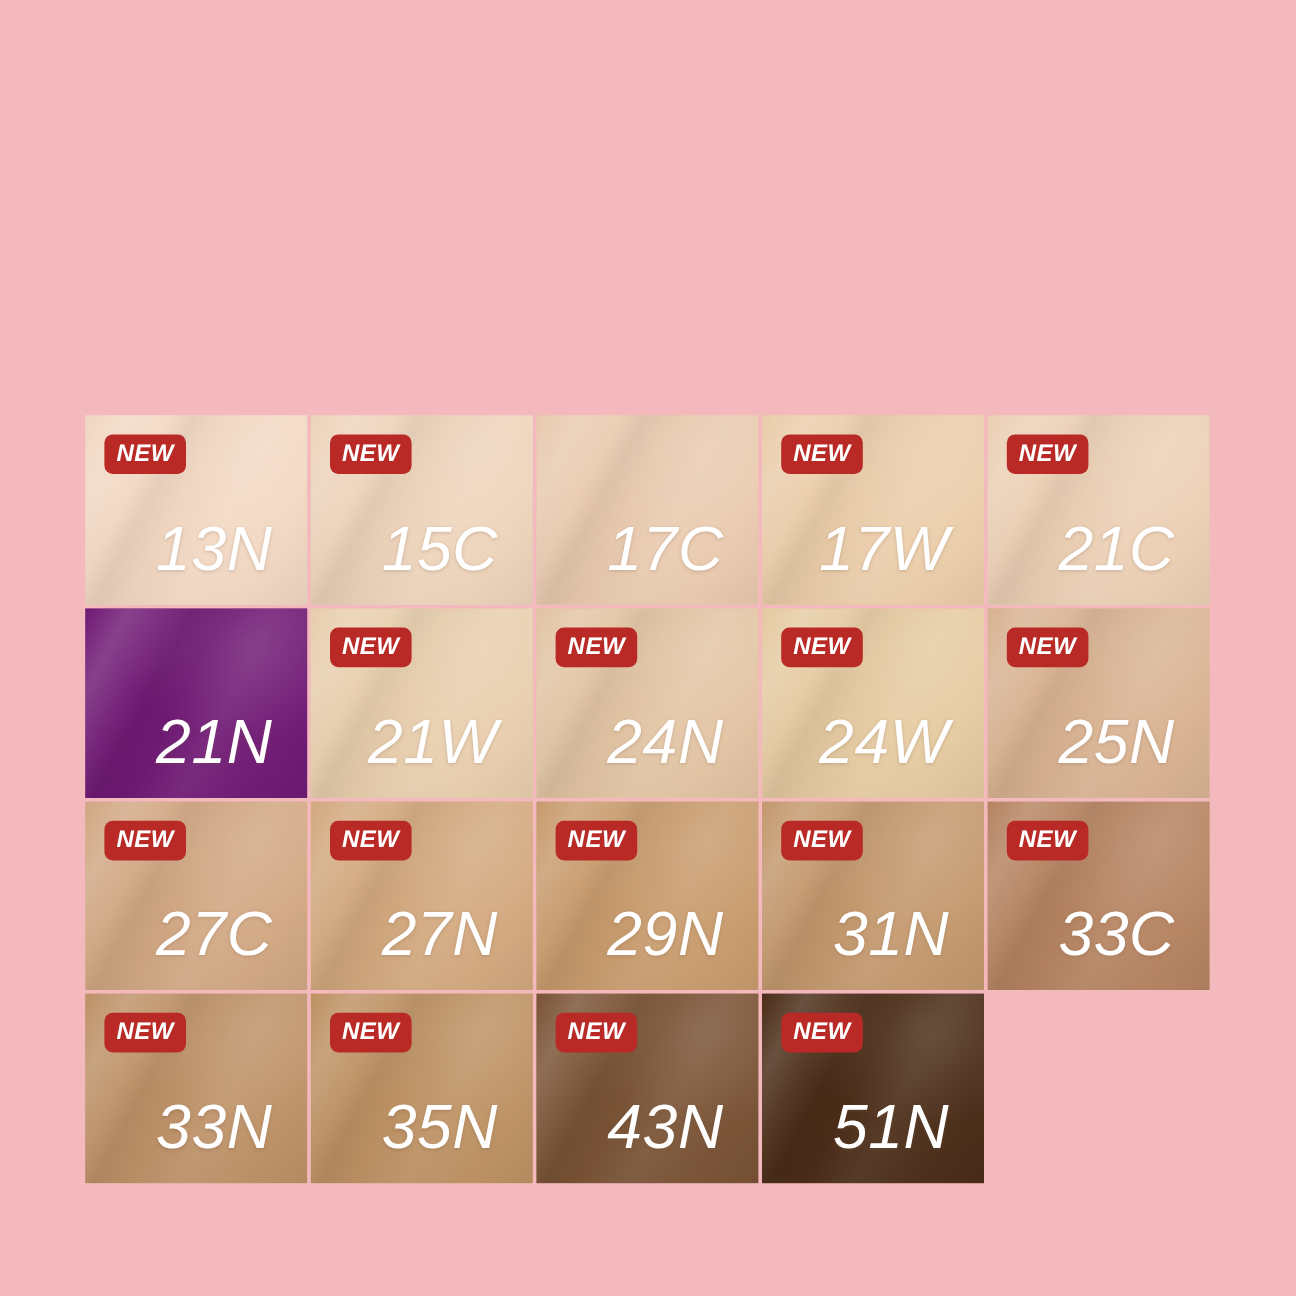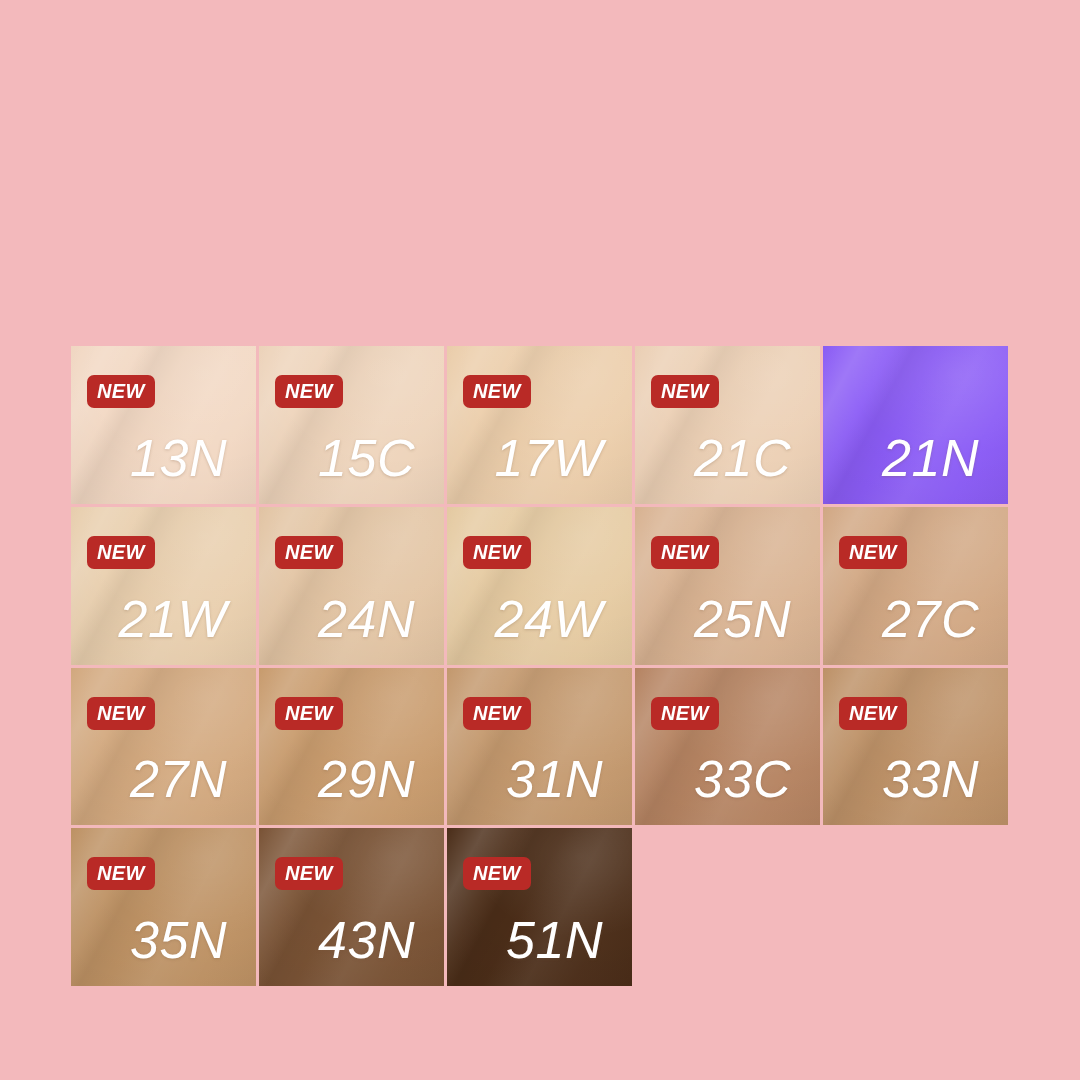--- a/index.html
+++ b/index.html
@@ -98,21 +98,20 @@
     color:#ffffff;
     font-size:20px;
     font-weight:bold;
     font-style:italic;
     letter-spacing:0.4px;
     line-height:1;
     padding:6px 10px 7px 10px;
     border-radius:7px;
     z-index:3;
     font-family:"Liberation Sans", sans-serif;
-    margin-top:13px;
   }
 
   .shade-code{
     position:absolute;
     right:29px; bottom:20px;
     color:#ffffff;
     font-size:52px;
     font-weight:normal;
     font-style:italic;
     letter-spacing:0.5px;
@@ -134,33 +133,38 @@
         <div class="vignette"></div>
         <div class="badge-new" style="background: rgb(185, 42, 38); color: rgb(255, 255, 255);">NEW</div>
         <div class="shade-code">13N</div>
       </div>
       <div class="swatch" style="background-color: rgb(238, 212, 187);">
         <div class="sheen"></div>
         <div class="vignette"></div>
         <div class="badge-new" style="background: rgb(185, 42, 38); color: rgb(255, 255, 255);">NEW</div>
         <div class="shade-code">15C</div>
       </div>
+      <div class="swatch" style="background-color: rgb(234, 203, 176);">
+        <div class="sheen"></div>
+        <div class="vignette"></div>
+        <div class="shade-code">17C</div>
+      </div>
       <div class="swatch" style="background-color: rgb(236, 206, 171);">
         <div class="sheen"></div>
         <div class="vignette"></div>
         <div class="badge-new" style="background: rgb(185, 42, 38); color: rgb(255, 255, 255);">NEW</div>
         <div class="shade-code">17W</div>
       </div>
       <div class="swatch" style="background-color: rgb(236, 208, 181);">
         <div class="sheen"></div>
         <div class="vignette"></div>
         <div class="badge-new" style="background: rgb(185, 42, 38); color: rgb(255, 255, 255);">NEW</div>
         <div class="shade-code">21C</div>
       </div>
-      <div class="swatch" style="background-color: #8b5cf6;">
+      <div class="swatch" style="background-color: #701a75;">
         <div class="sheen"></div>
         <div class="vignette"></div>
         <div class="shade-code">21N</div>
       </div>
       <div class="swatch" style="background-color: rgb(233, 207, 174);">
         <div class="sheen"></div>
         <div class="vignette"></div>
         <div class="badge-new" style="background: rgb(185, 42, 38); color: rgb(255, 255, 255);">NEW</div>
         <div class="shade-code">21W</div>
       </div>

